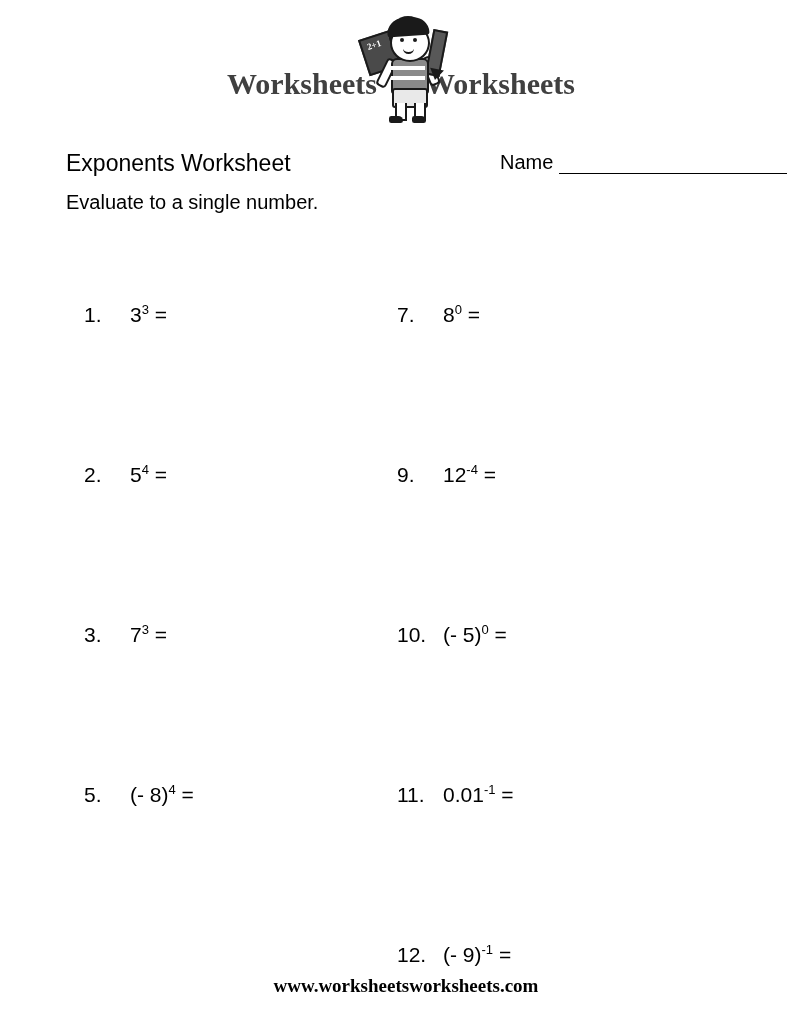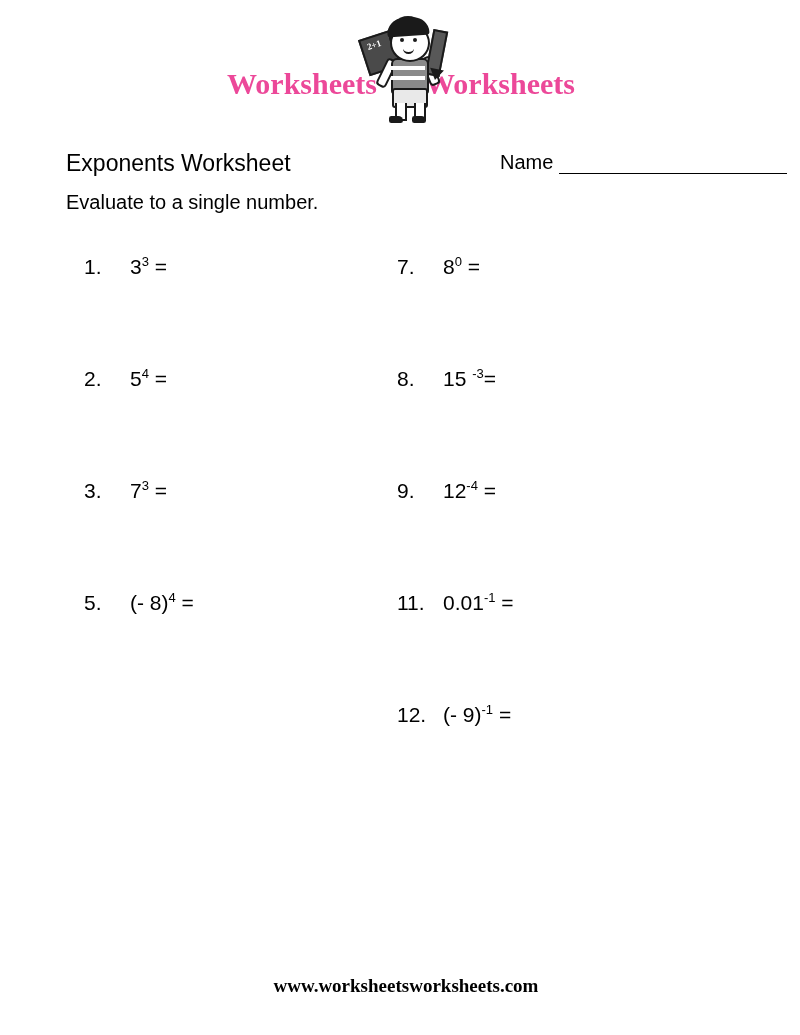--- a/index.html
+++ b/index.html
@@ -30,21 +30,21 @@
     margin: 0 auto;
     height: 115px;
   }
   .logo-word {
     position: absolute;
     top: 57px;
     font-family: "Liberation Serif", serif;
     font-weight: bold;
     font-size: 30px;
     letter-spacing: 0px;
-    color: #ec4899;
+    color: #404040;
     white-space: nowrap;
   }
   .logo-word.left { left: -8px; }
   .logo-word.right { right: -10px; }
 
   
   .mascot {
     position: absolute;
     left: 128px;
     top: 2px;
@@ -226,20 +226,21 @@
   }
   .col-left  { left: 84px; width: 300px; }
   .col-right { left: 397px; width: 320px; }
 
   .prob {
     position: relative;
     height: 112px;
     font-size: 21px;
     font-family: "Liberation Sans", sans-serif;
     white-space: nowrap;
+    margin-top: 48px;
   }
   .prob .num {
     display: inline-block;
     width: 46px;
     text-align: left;
   }
   .prob .expr {
     display: inline-block;
   }
   sup {
@@ -304,20 +305,20 @@
 
 <div class="problems">
   <div class="col col-left" id="col-left">
       <div class="prob"><span class="num">1.</span><span class="expr"><span>3</span><sup>3</sup><span> =</span></span></div>
       <div class="prob"><span class="num">2.</span><span class="expr"><span>5</span><sup>4</sup><span> =</span></span></div>
       <div class="prob"><span class="num">3.</span><span class="expr"><span>7</span><sup>3</sup><span> =</span></span></div>
       <div class="prob"><span class="num">5.</span><span class="expr"><span>(- 8)</span><sup>4</sup><span> =</span></span></div>
     </div>
   <div class="col col-right" id="col-right">
       <div class="prob"><span class="num">7.</span><span class="expr"><span>8</span><sup>0</sup><span> =</span></span></div>
-      <div class="prob"><span class="num">8.</span><span class="expr"><span>15 </span><sup>-3</sup><span>=</span></span></div>
       <div class="prob"><span class="num">9.</span><span class="expr"><span>12</span><sup>-4</sup><span>  =</span></span></div>
+      <div class="prob"><span class="num">10.</span><span class="expr"><span>(- 5)</span><sup>0</sup><span> =</span></span></div>
       <div class="prob"><span class="num">11.</span><span class="expr"><span>0.01</span><sup>-1</sup><span> =</span></span></div>
       <div class="prob"><span class="num">12.</span><span class="expr"><span>(- 9)</span><sup>-1</sup><span> =</span></span></div>
     </div>
 </div>
 
 <div class="footer">www.worksheetsworksheets.com</div>
 
 </body></html>

